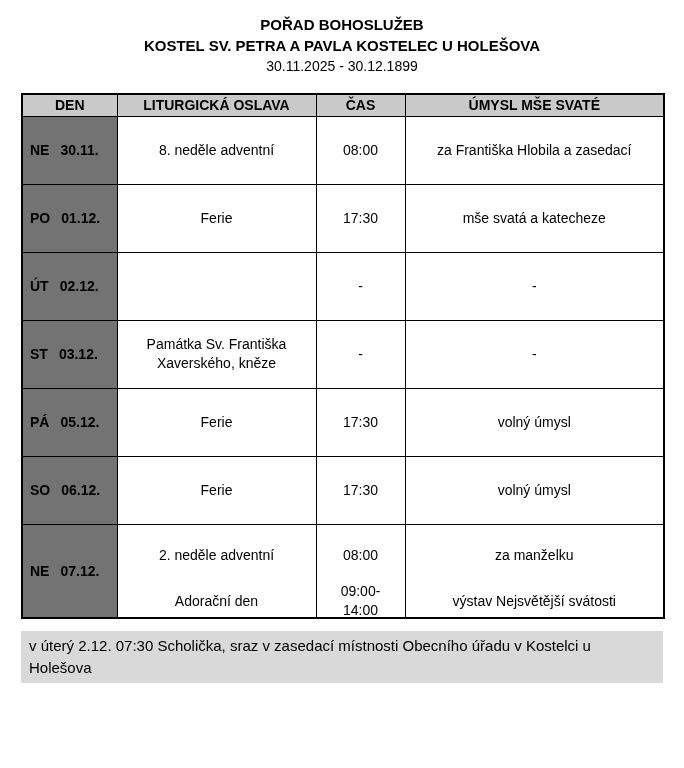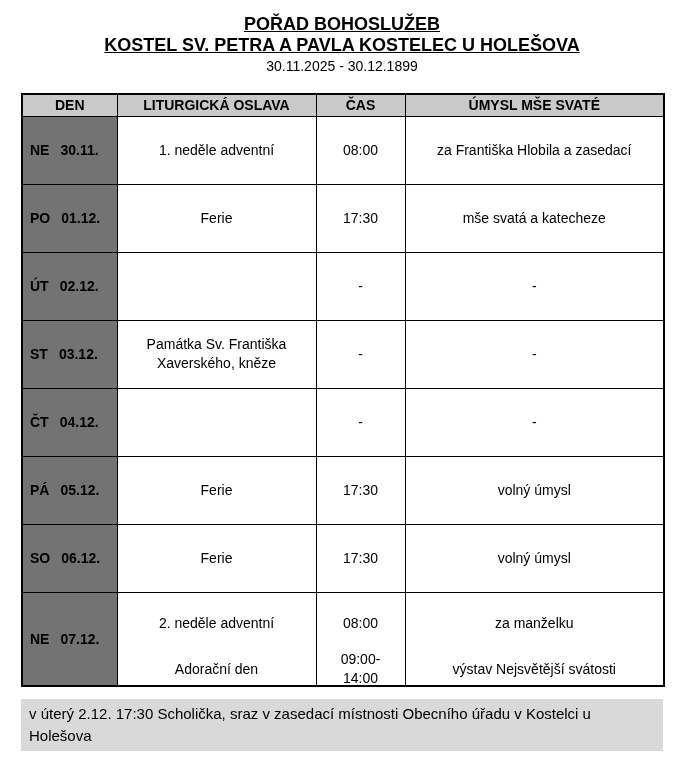--- a/index.html
+++ b/index.html
@@ -14,24 +14,23 @@
     width: 684px;
     height: 768px;
     padding: 14px 21px 0 21px;
     background: #ffffff;
   }
   .titles {
     text-align: center;
     margin-bottom: 16px;
   }
   .title-line {
-    font-size: 18px;
+    font-size: 15px;
     font-weight: bold;
     line-height: 21px;
-    text-decoration: underline;
   }
   .date-line {
     font-size: 14px;
     font-weight: normal;
     line-height: 21px;
   }
   table.schedule {
     border-collapse: collapse;
     width: 642px;
     border: 2px solid #000000;
@@ -125,21 +124,21 @@
     </thead>
     <tbody>
 
       <tr class="body-row">
         <td class="day-cell">
           <div class="day-wrap">
             <span>NE</span>
             <span>30.11.</span>
           </div>
         </td>
-        <td class="c-cell">1. neděle adventní</td>
+        <td class="c-cell">8. neděle adventní</td>
         <td class="c-cell">08:00</td>
         <td class="c-cell">za Františka Hlobila a zasedací</td>
       </tr>
 
       <tr class="body-row">
         <td class="day-cell">
           <div class="day-wrap">
             <span>PO</span>
             <span>01.12.</span>
           </div>
@@ -166,31 +165,20 @@
           <div class="day-wrap">
             <span>ST</span>
             <span>03.12.</span>
           </div>
         </td>
         <td class="c-cell">Památka Sv. Františka Xaverského, kněze</td>
         <td class="c-cell">-</td>
         <td class="c-cell">-</td>
       </tr>
 
-      <tr class="body-row">
-        <td class="day-cell">
-          <div class="day-wrap">
-            <span>ČT</span>
-            <span>04.12.</span>
-          </div>
-        </td>
-        <td class="c-cell"></td>
-        <td class="c-cell">-</td>
-        <td class="c-cell">-</td>
-      </tr>
 
       <tr class="body-row">
         <td class="day-cell">
           <div class="day-wrap">
             <span>PÁ</span>
             <span>05.12.</span>
           </div>
         </td>
         <td class="c-cell">Ferie</td>
         <td class="c-cell">17:30</td>
@@ -226,15 +214,15 @@
         </td>
         <td class="c-cell stack">
           <div class="stack-top">za manželku</div>
           <div class="stack-bottom">výstav Nejsvětější svátosti</div>
         </td>
       </tr>
 
     </tbody>
   </table>
 
-  <div class="footer-note">v úterý 2.12. 17:30 Scholička, sraz v zasedací místnosti Obecního úřadu v Kostelci u Holešova</div>
+  <div class="footer-note">v úterý 2.12. 07:30 Scholička, sraz v zasedací místnosti Obecního úřadu v Kostelci u Holešova</div>
 
 </div>
 
 </body></html>

